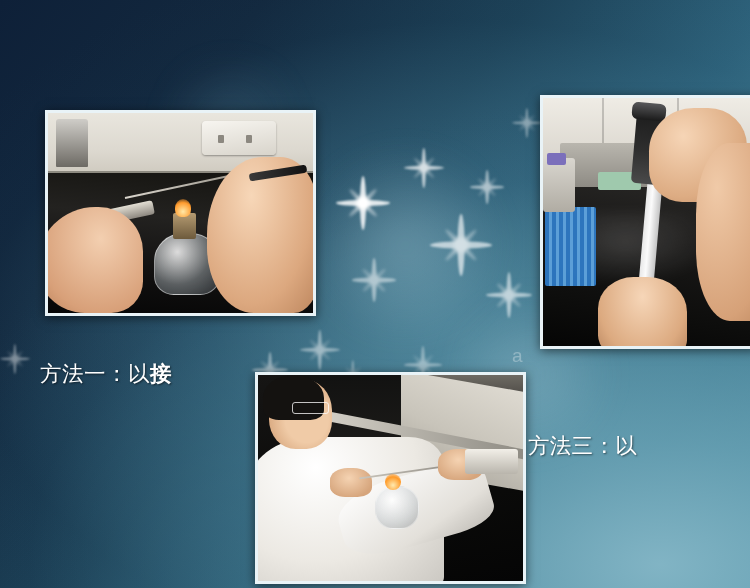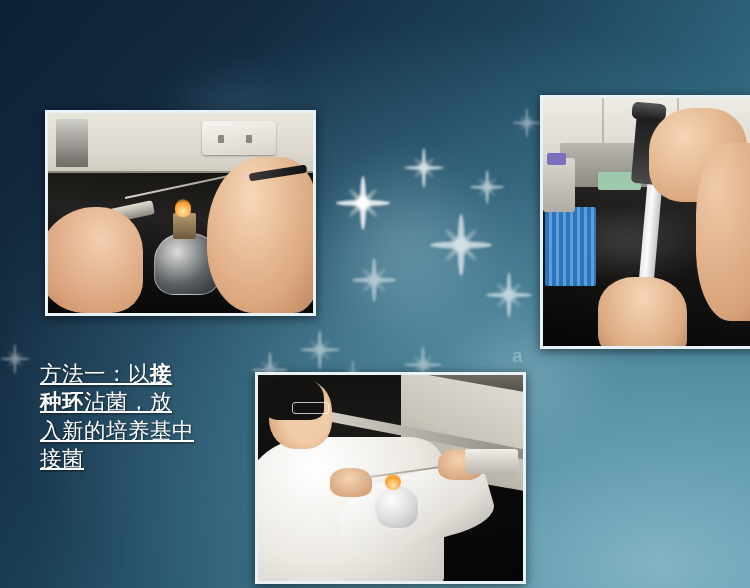--- a/index.html
+++ b/index.html
@@ -376,21 +376,21 @@
   #caption-method-3 .em {
     font-weight: bold;
   }
   #caption-method-3 {
     left: 528px;
     top: 432px;
     width: 214px;
     font-size: 21.5px;
     letter-spacing: 0.3px;
   }
-  .cap-line { display: block; text-decoration: underline; }
+  .cap-line { display: block; }
 
   
   .watermark {
     position: absolute;
     left: 512px;
     top: 345px;
     font-family: "Liberation Sans", sans-serif;
     font-size: 19px;
     color: rgba(255,255,255,0.30);
     letter-spacing: 1px;
@@ -530,19 +530,17 @@
       <div class="lamp"></div>
       <div class="flame"></div>
       <div class="hand-b"></div>
       <div class="device"></div>
     </div>
   </div>
 
   <div class="watermark">a</div>
 
 
-  <div class="caption" id="caption-method-1"><span class="cap-line"><span>方法一：以</span><span class="em">接</span></span><span class="cap-line"><span class="em">种环</span><span>沾菌，放
-入新的培养基中
-接菌</span></span></div>
-
-  <div class="caption" id="caption-method-3"></div>
+  <div class="caption" id="caption-method-1"><span class="cap-line"><span>方法一：以</span><span class="em">接</span></span></div>
+
+  <div class="caption" id="caption-method-3"><span class="cap-line">方法三：以</span></div>
 
 </div>
 
 </body></html>

